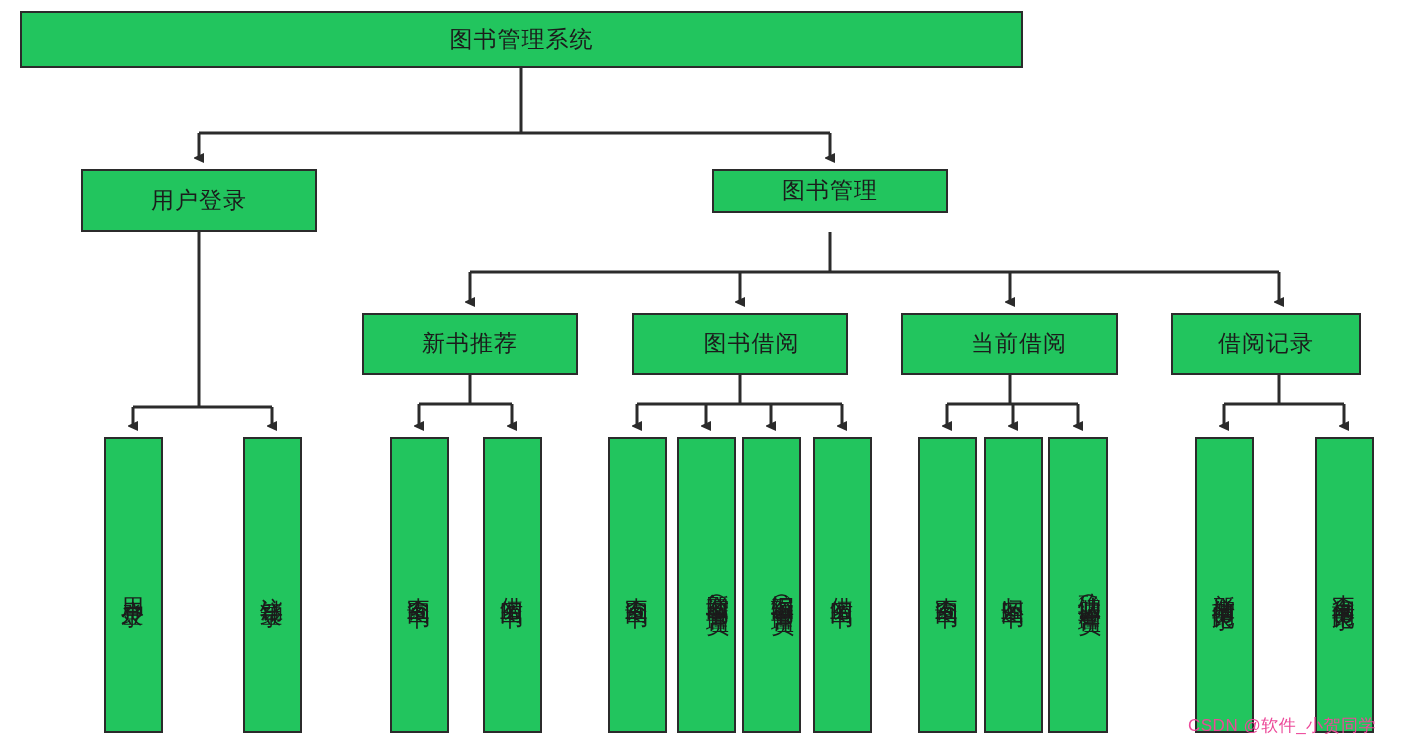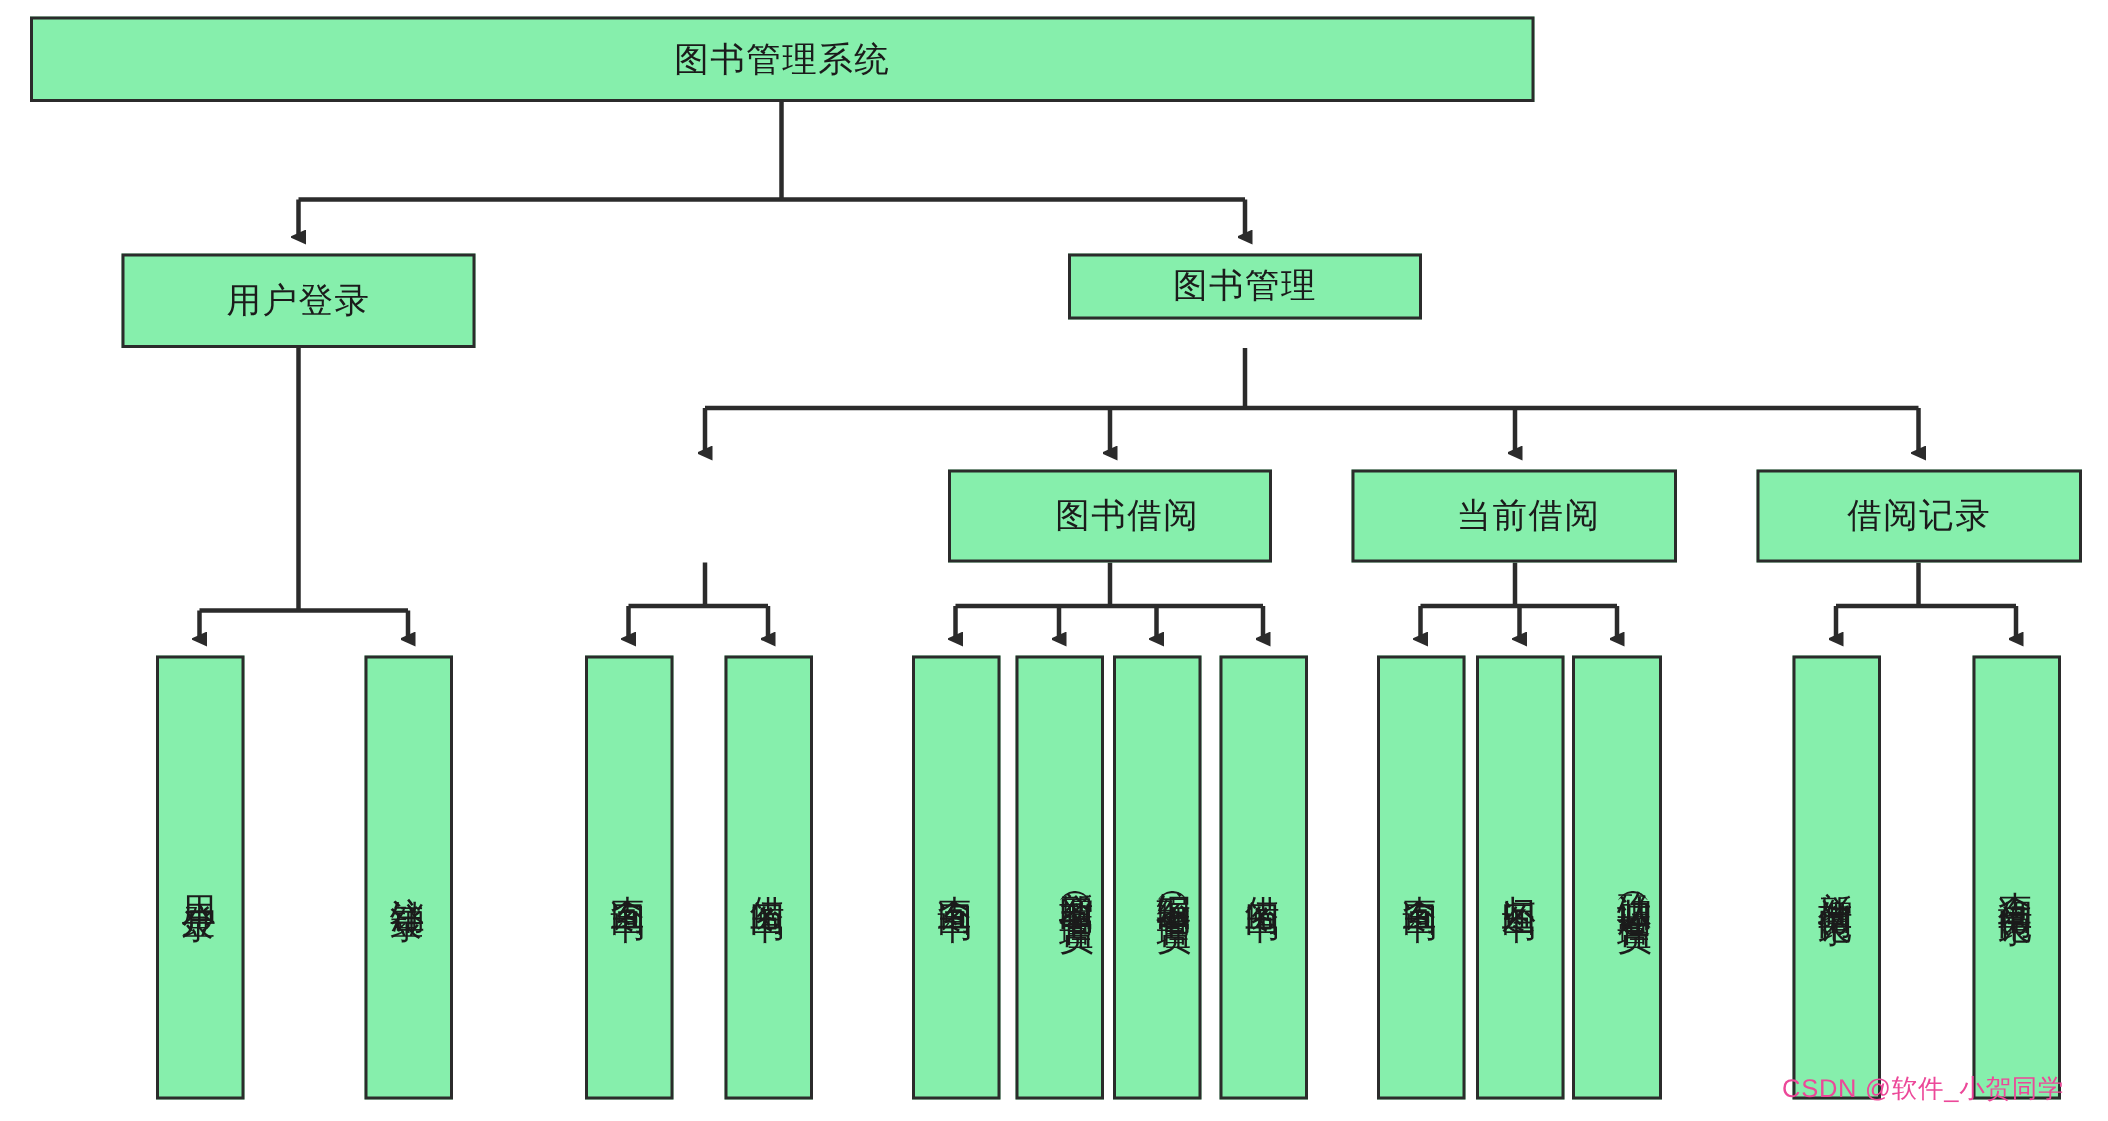--- a/index.html
+++ b/index.html
@@ -20,21 +20,21 @@
   #edges {
     position: absolute;
     left: 0;
     top: 0;
     width: 1405px;
     height: 747px;
   }
   .node {
     position: absolute;
     box-sizing: border-box;
-    background: #86efac;
+    background: #22c55e;
     border: 2px solid #2b2b2b;
     display: flex;
     align-items: center;
     justify-content: center;
     color: #1b1b1b;
   }
   .node.horiz {
     font-size: 23px;
     letter-spacing: 1px;
     line-height: 1.2;
@@ -116,23 +116,24 @@
       <path d="M1224,404 L1224,426" marker-end="url(#arrow)"></path>
       <path d="M1344,404 L1344,426" marker-end="url(#arrow)"></path>
     </g>
   </svg>
 
   <div class="node horiz" style="left:20px; top:11px; width:1003px; height:57px;">图书管理系统</div>
 
   <div class="node horiz" style="left:81px; top:169px; width:236px; height:63px;">用户登录</div>
   <div class="node horiz" style="left:712px; top:169px; width:236px; height:44px;">图书管理</div>
 
+  <div class="node horiz" style="left:362px; top:313px; width:216px; height:62px;">新书推荐</div>
   <div class="node horiz" style="left:632px; top:313px; width:216px; height:62px;padding-left:23px;">图书借阅</div>
   <div class="node horiz" style="left:901px; top:313px; width:217px; height:62px;padding-left:19px;">当前借阅</div>
-  <div class="node horiz" style="left:1171px; top:313px; width:217px; height:62px;">借阅记录</div>
+  <div class="node horiz" style="left:1171px; top:313px; width:190px; height:62px;">借阅记录</div>
 
   <div class="node vert centered" style="left:104px; top:437px; width:59px; height:296px;">用户登录</div>
   <div class="node vert centered" style="left:243px; top:437px; width:59px; height:296px;">注销登录</div>
 
   <div class="node vert centered" style="left:390px; top:437px; width:59px; height:296px;">查询图书</div>
   <div class="node vert centered" style="left:483px; top:437px; width:59px; height:296px;">借阅图书</div>
 
   <div class="node vert centered" style="left:608px; top:437px; width:59px; height:296px;">查询图书</div>
   <div class="node vert" style="left:677px; top:437px; width:59px; height:296px;">新增图书（管理员）</div>
   <div class="node vert" style="left:742px; top:437px; width:59px; height:296px;">编辑图书（管理员）</div>

